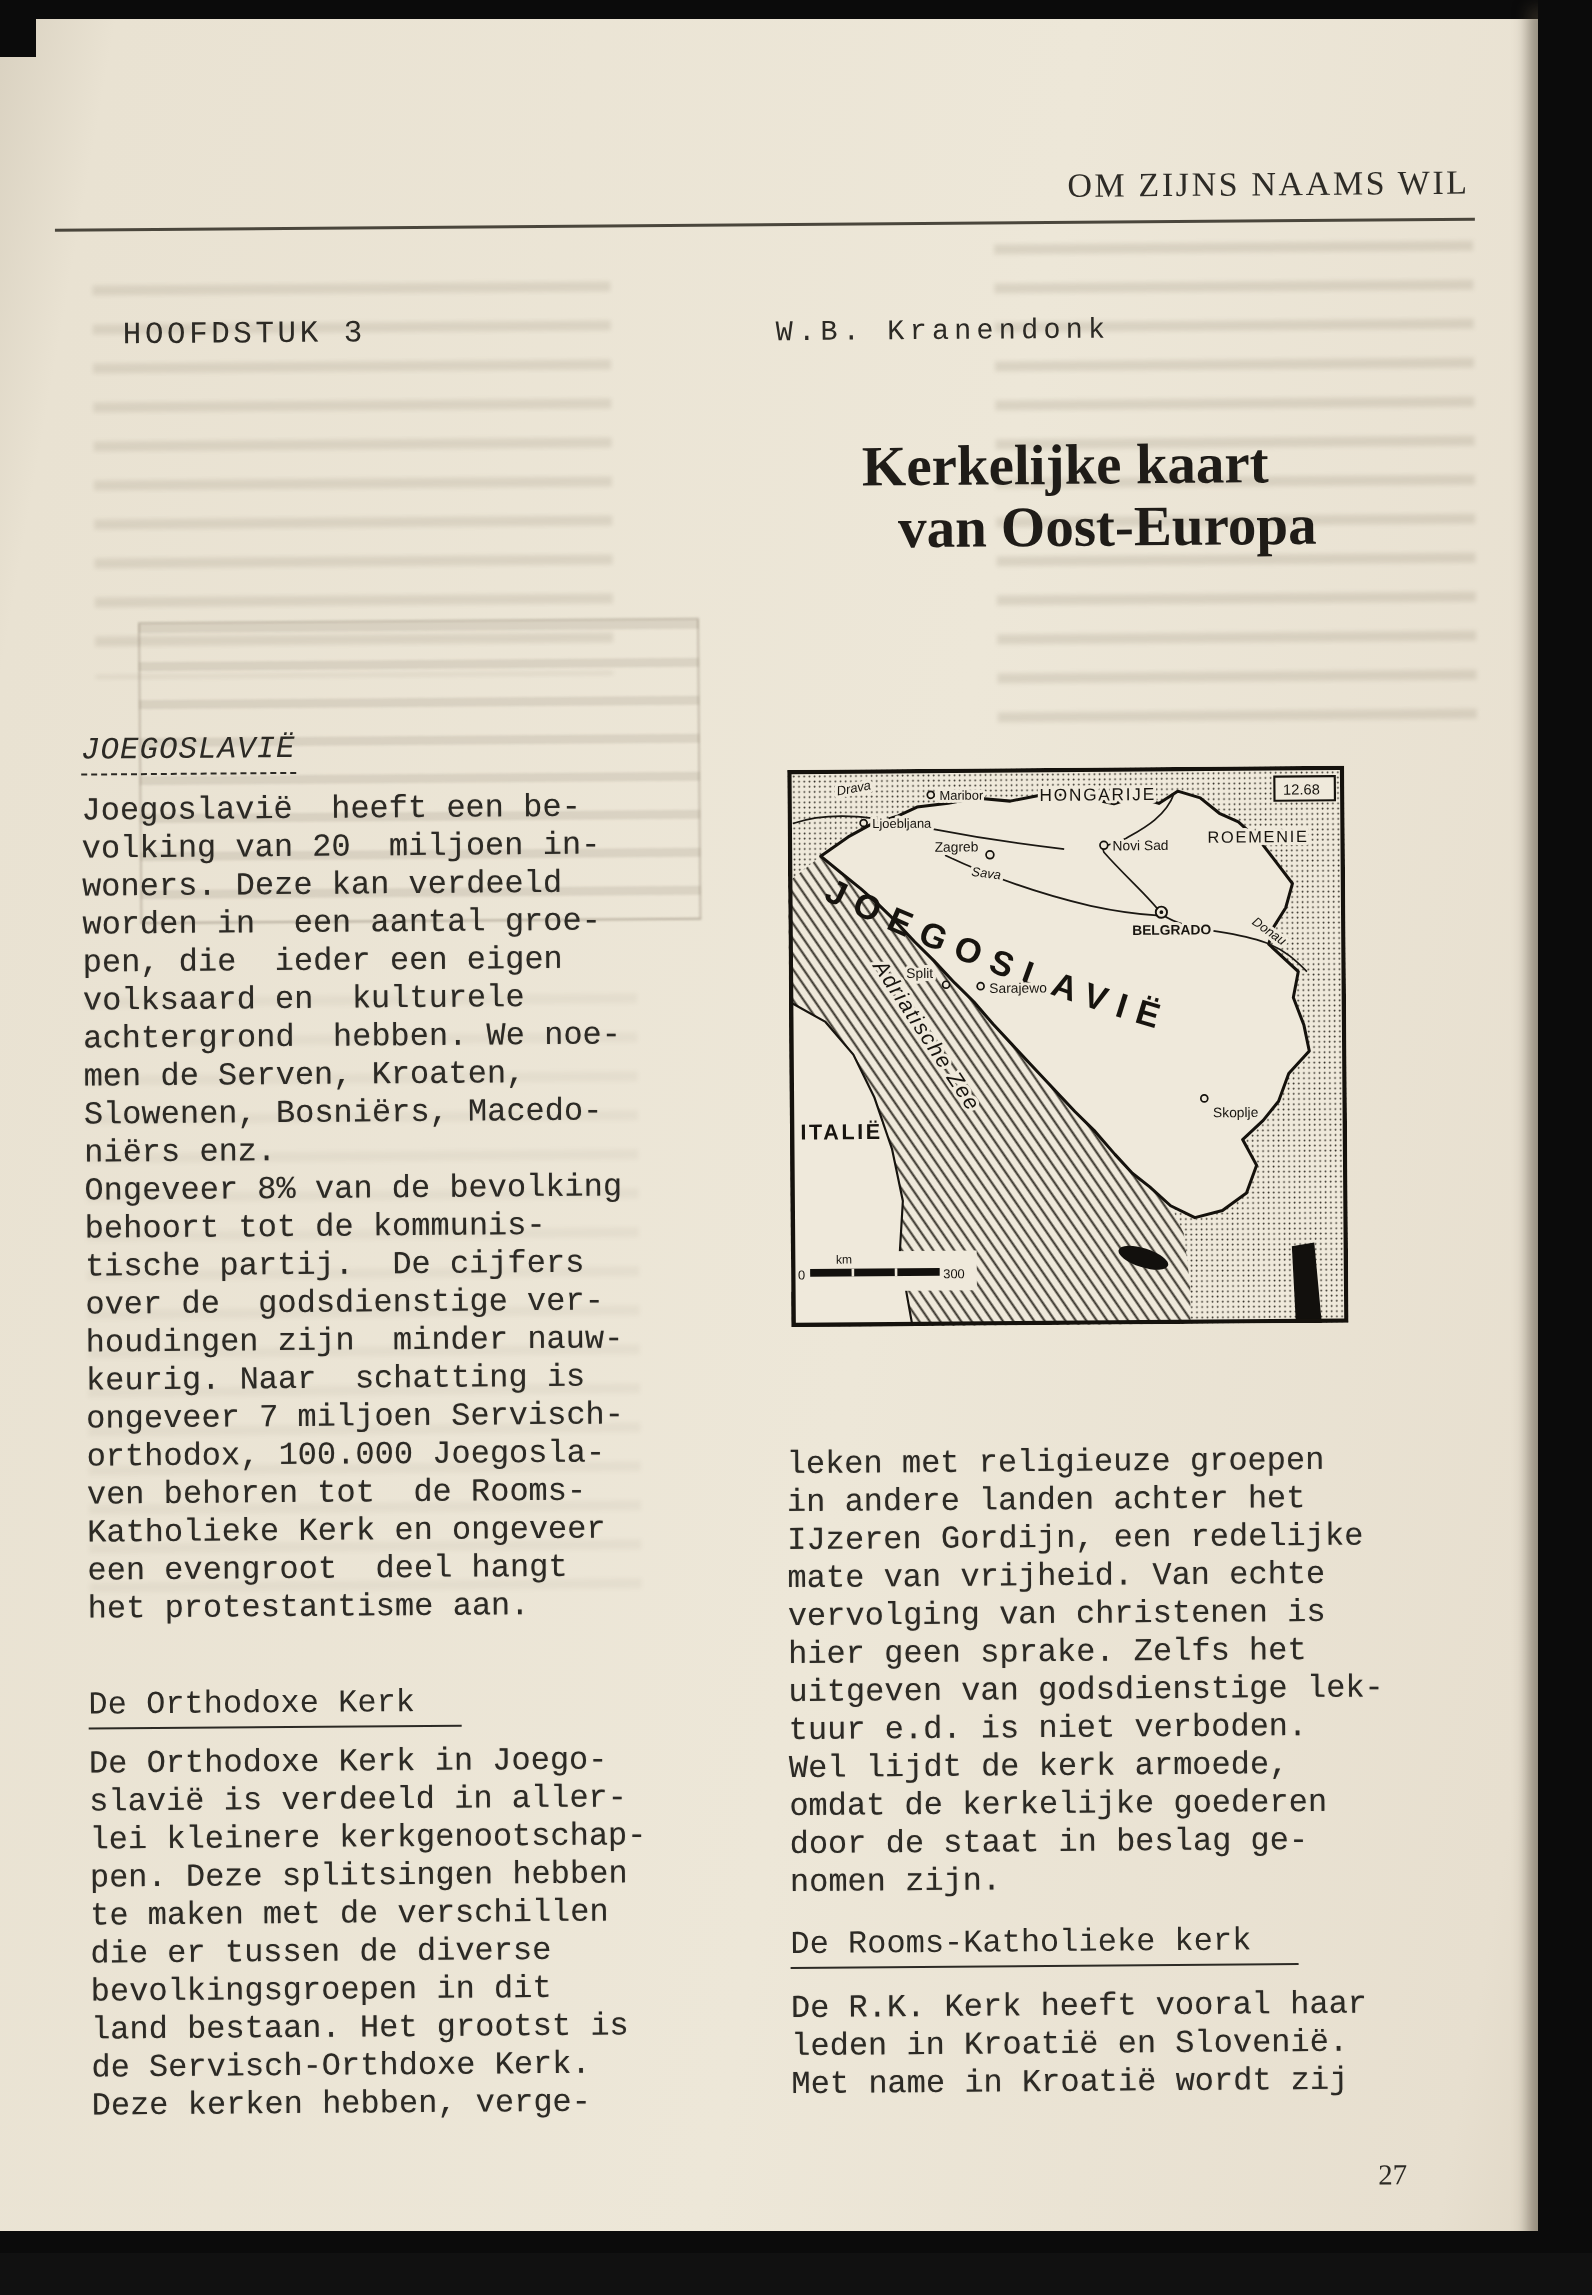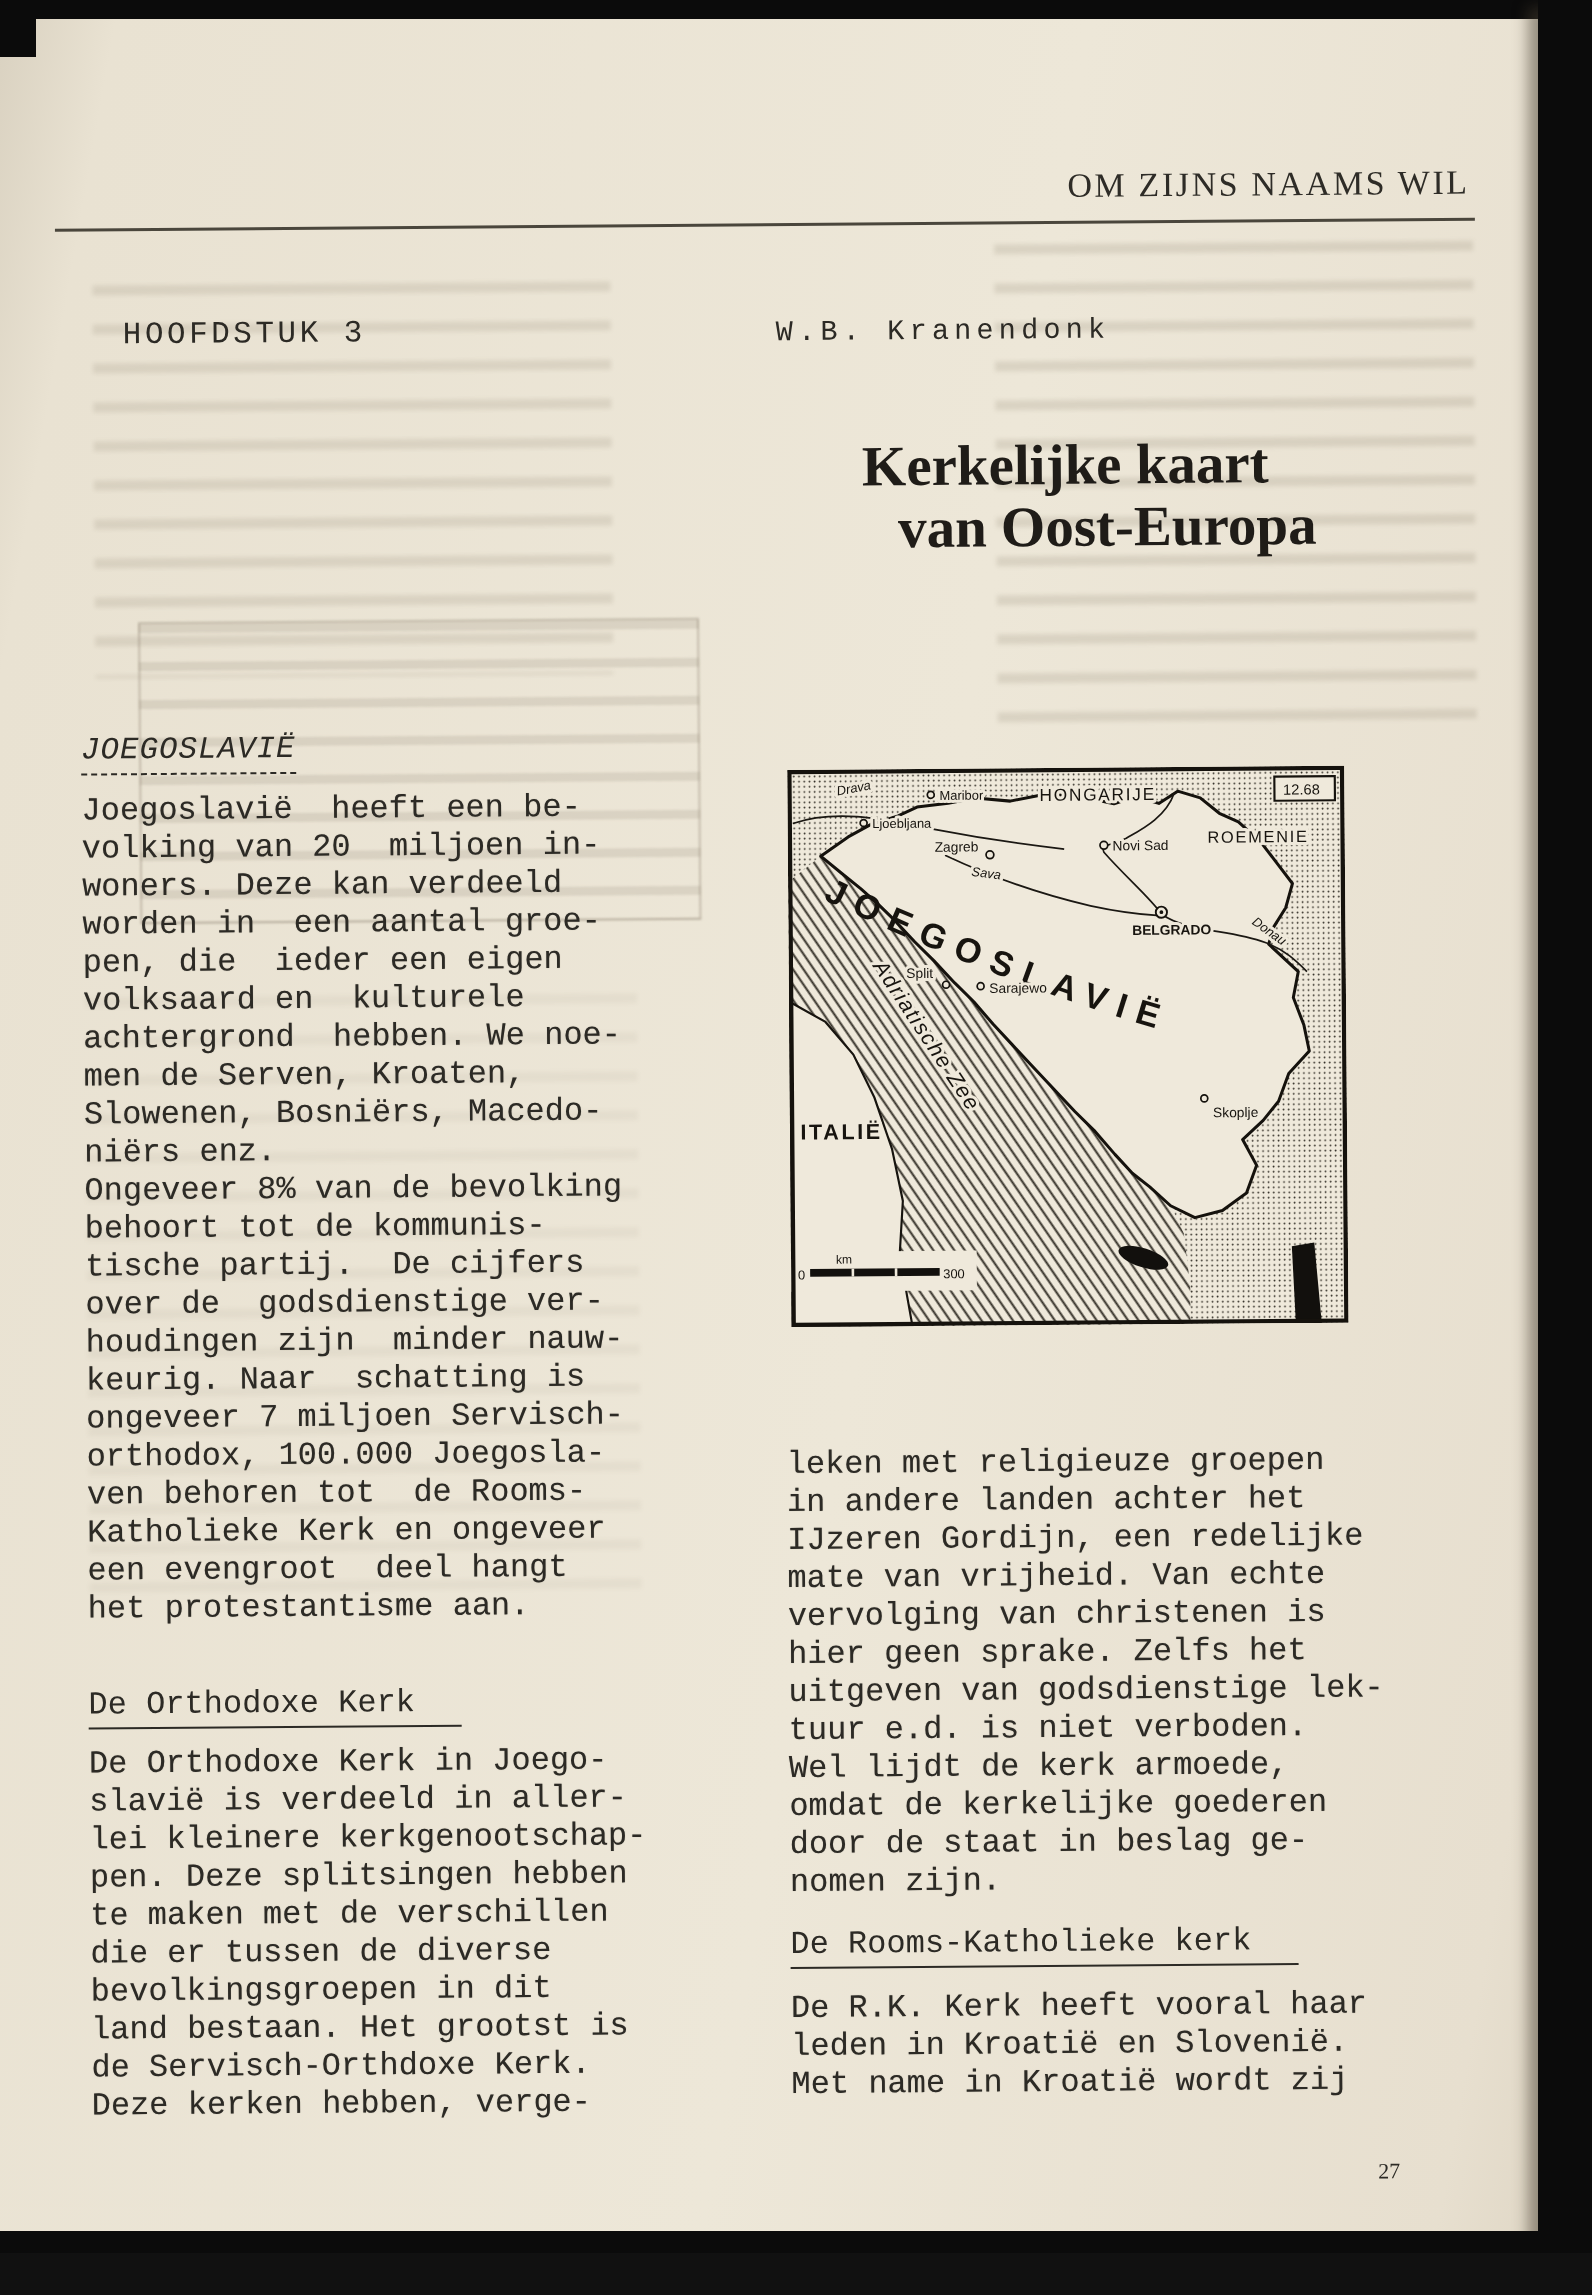--- a/index.html
+++ b/index.html
@@ -43,21 +43,21 @@
   .p-left2{left:84px;top:1740px;}
   .p-right1{left:784px;top:1446px;}
   .p-right2{left:784px;top:1990px;}
 
   .subhead{position:absolute;font-size:32px;}
   .subhead span{border-bottom:2.6px solid #2c2a25;padding-bottom:4.3px;padding-right:47px;}
   .sh-left{left:84px;top:1681px;}
   .sh-right{left:784px;top:1926px;}
 
   .pagenum{position:absolute;left:1370px;top:2163px;font-family:"Liberation Serif",serif;
-           font-size:22px;color:#2c2a25;}
+           font-size:29px;color:#2c2a25;}
 
   .map-wrap{position:absolute;left:790px;top:770px;width:557px;height:557px;}
   .map-wrap svg{display:block;}
   .mlab{font-family:"Liberation Sans",sans-serif;fill:#17140f;paint-order:stroke;stroke:#efe9db;stroke-width:7px;stroke-linejoin:round;}
   .mlab-plain{font-family:"Liberation Sans",sans-serif;fill:#17140f;}
   .ital{font-style:italic;}
 </style>
 </head>
 <body>
 

